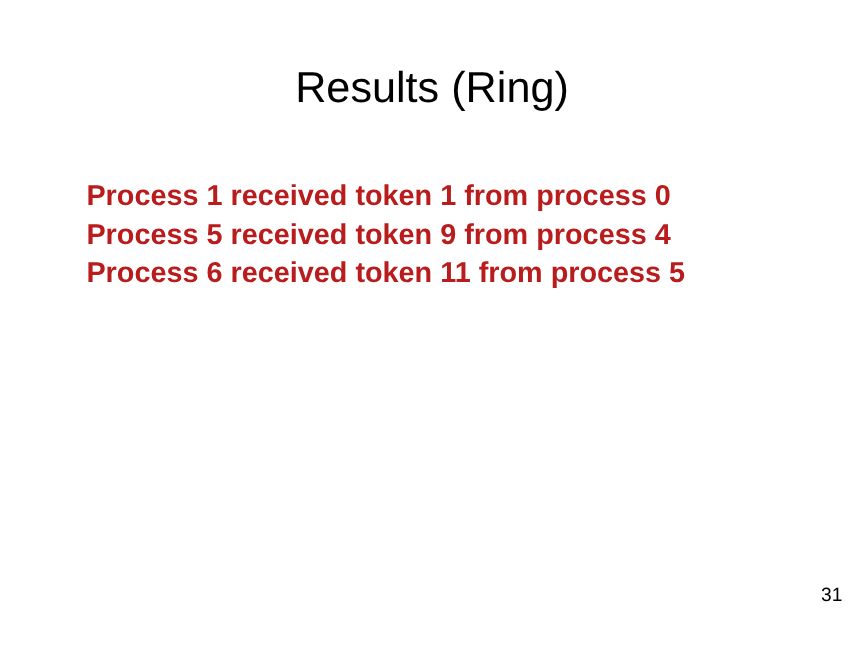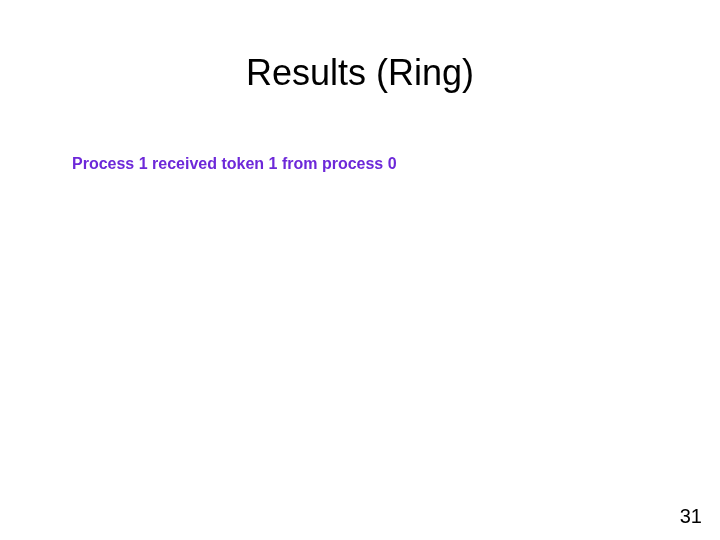--- a/index.html
+++ b/index.html
@@ -30,40 +30,42 @@
     color: #000;
     font-family: Arial, Helvetica, sans-serif;
   }
   .body {
     position: absolute;
     top: 148px;
     left: 72px;
     right: 72px;
   }
   .line {
-    font-size: 16px;
+    font-size: 24px;
     line-height: 32px;
     font-weight: 700;
-    color: #6d28d9;
+    color: #b91c1c;
     white-space: nowrap;
     font-family: Arial, Helvetica, sans-serif;
   }
   .pagenum {
     position: absolute;
-    bottom: 12px;
+    bottom: 34px;
     right: 18px;
-    font-size: 20px;
+    font-size: 16px;
     color: #000;
     font-family: Arial, Helvetica, sans-serif;
   }
 </style>
 </head>
 <body>
 
 <div class="slide">
   <div class="title">Results (Ring)</div>
 
   <div class="body">
     <div class="line">Process 1 received token 1 from process 0</div>
+    <div class="line">Process 5 received token 9 from process 4</div>
+    <div class="line">Process 6 received token 11 from process 5</div>
   </div>
 
   <div class="pagenum">31</div>
 </div>
 
 </body></html>

